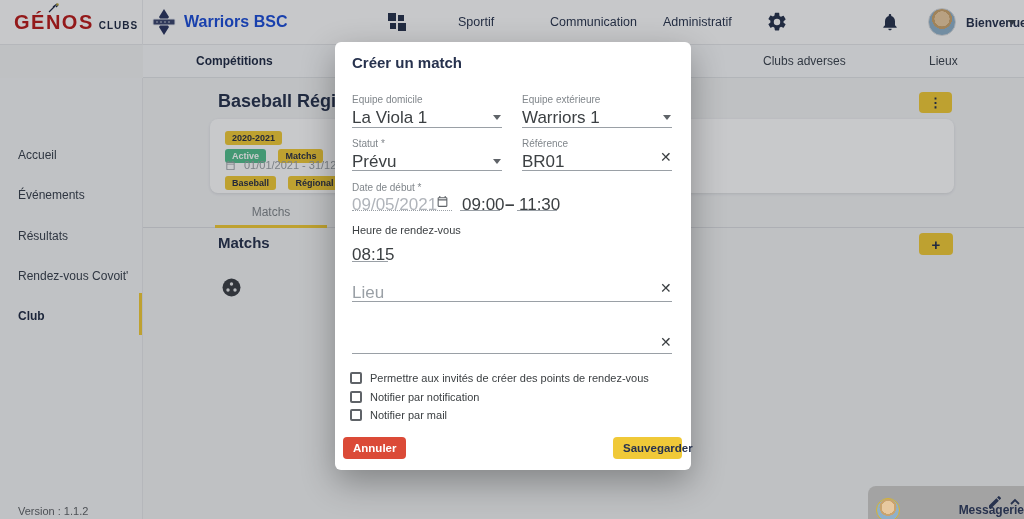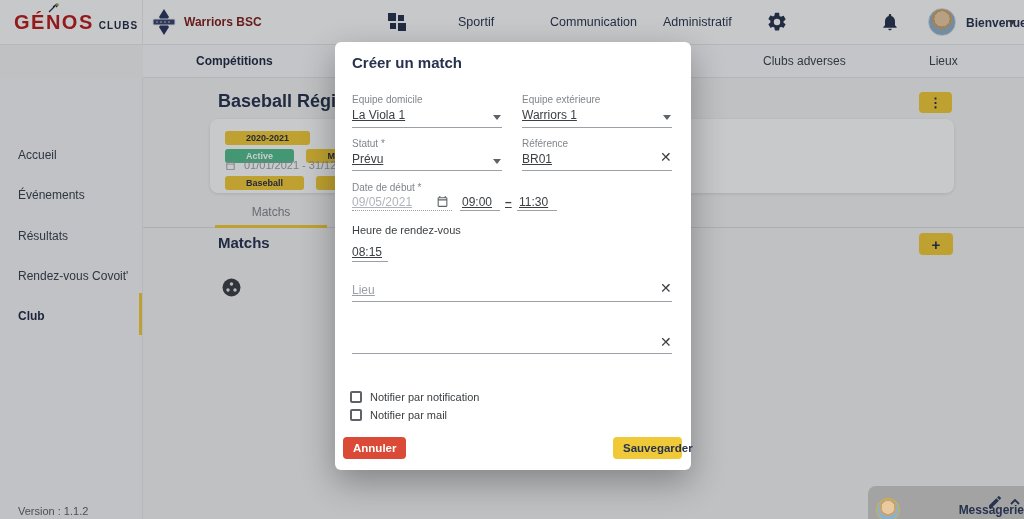--- a/index.html
+++ b/index.html
@@ -8,21 +8,21 @@
   .app { position:relative; width:1024px; height:519px; background:#f1f2f4; }
 
   
   .topbar { position:absolute; left:0; top:0; width:1024px; height:45px; background:#fcfcfd; border-bottom:1px solid #e4e6ea; z-index:10; }
   .logo-box { position:absolute; left:0; top:0; width:143px; height:45px; border-right:1px solid #e8eaed; }
   .brand { position:absolute; left:14px; top:11px; display:flex; align-items:baseline; gap:5px; }
   .brand-main { font-size:20px; font-weight:800; letter-spacing:1.5px; color:#b91c1c; }
   .brand-sub { font-size:10px; font-weight:700; letter-spacing:1px; color:#1f2a44; }
   .brand-spark { position:absolute; left:34px; top:-8px; }
   .club-chip { position:absolute; left:152px; top:6px; display:flex; align-items:center; gap:8px; height:32px; }
-  .club-name { font-size:12px; font-weight:700; color:#7f1d1d; }
+  .club-name { font-size:16px; font-weight:700; color:#1d4ed8; }
   .grid-icon { position:absolute; left:388px; top:13px; width:18px; height:18px; }
   .top-link { position:absolute; top:15px; font-size:12.5px; color:#2b3650; cursor:pointer; }
   .gear-btn { position:absolute; left:766px; top:11px; width:22px; height:22px; }
   .bell-btn { position:absolute; left:880px; top:12px; width:20px; height:20px; }
   .avatar { width:28px; height:28px; border-radius:50%; background:radial-gradient(circle at 50% 38%, #e8c9a0 0 36%, #c9a36e 37% 48%, #8fb0c9 49% 100%); border:1px solid #d6d8dc; }
   .avatar.top { position:absolute; left:928px; top:8px; }
   .welcome { position:absolute; left:966px; top:16px; font-size:12px; font-weight:700; color:#27324e; }
   .caret-down { display:inline-block; width:0; height:0; border-left:4px solid transparent; border-right:4px solid transparent; border-top:5px solid #3c4450; }
   .welcome-caret { position:absolute; left:1008px; top:20px; }
 
@@ -38,38 +38,38 @@
   .side-indicator { position:absolute; right:0; top:215px; width:3px; height:42px; background:#f0c938; }
   .version { position:absolute; left:18px; top:427px; font-size:11px; color:#5f6368; }
 
   
   .content { position:absolute; left:143px; top:78px; width:881px; height:441px; }
   .page-title { position:absolute; left:75px; top:13px; font-size:18px; font-weight:800; color:#27324e; white-space:nowrap; }
   .yellow-btn { position:absolute; background:#f0c938; border:none; border-radius:4px; color:#27324e; font-weight:800; cursor:pointer; display:flex; align-items:center; justify-content:center; }
   .dots-btn { left:776px; top:14px; width:33px; height:21px; font-size:13px; }
   .plus-btn { left:776px; top:155px; width:34px; height:22px; font-size:15px; }
   .comp-card { position:absolute; left:67px; top:41px; width:744px; height:74px; background:#fdfdfe; border-radius:8px; box-shadow:0 1px 3px rgba(40,50,70,.12); }
-  .badge { display:inline-block; font-size:9px; font-weight:700; color:#2b3045; background:#f0c938; border-radius:3px; padding:2px 21px; margin-right:8px; }
+  .badge { display:inline-block; font-size:9px; font-weight:700; color:#2b3045; background:#f0c938; border-radius:3px; padding:2px 7px; margin-right:8px; }
   .badge.green { background:#52be8e; color:#ffffff; }
   .badge-row { position:absolute; left:15px; white-space:nowrap; }
   .date-row { position:absolute; left:15px; top:40px; display:flex; align-items:center; gap:8px; font-size:11px; color:#9aa0a6; white-space:nowrap; }
   .tab-line { position:absolute; left:0; top:149px; width:881px; height:1px; background:#dadce0; }
   .tab-indicator { position:absolute; left:72px; top:147px; width:112px; height:3px; background:#f0c938; }
   .tab-label { position:absolute; left:72px; top:127px; width:112px; text-align:center; font-size:12px; color:#80868b; cursor:pointer; }
   .section-title { position:absolute; left:75px; top:156px; font-size:15px; font-weight:800; color:#27324e; }
   .spinner-icon { position:absolute; left:79px; top:200px; width:19px; height:19px; }
 
   
   .overlay { position:absolute; inset:0; background:rgba(15,18,24,.22); z-index:40; }
 
   
   .modal { position:absolute; left:335px; top:42px; width:356px; height:428px; background:#ffffff; border-radius:6px; box-shadow:0 12px 34px rgba(0,0,0,.32); z-index:50; font-size:13.5px;padding-left:8px; }
   .modal-title { position:absolute; left:17px; top:12px; font-size:15px; font-weight:700; color:#27324e; }
   .f-label { position:absolute; font-size:10px; color:#80868b; white-space:nowrap; }
-  .f-value { position:absolute; font-size:12px; color:#3c4043; white-space:nowrap;text-decoration:underline; }
+  .f-value { position:absolute; font-size:17px; color:#3c4043; white-space:nowrap; }
   .f-value.placeholder { color:#9aa0a6; }
   .f-value.muted { color:#b0b4ba; }
   .f-line { position:absolute; height:1px; background:#9aa0a6; }
   .f-line.dotted { height:0; border-bottom:1px dotted #9aa0a6; background:none; }
   .sel-caret { position:absolute; width:0; height:0; border-left:4px solid transparent; border-right:4px solid transparent; border-top:5px solid #5f6368; cursor:pointer; }
   .clear-x { position:absolute; font-size:14px; color:#3c4043; cursor:pointer; line-height:1; }
   .cal-icon { position:absolute; cursor:pointer; }
   .or-label { position:absolute; left:0; width:356px; text-align:center; font-size:11px; font-weight:700; color:#3c4043; }
   .cb-row { position:absolute; left:15px; display:flex; align-items:center; gap:8px; cursor:pointer; }
   .cb-box { width:12px; height:12px; border:2px solid #5f6368; border-radius:2px; background:#fff; }
@@ -250,20 +250,24 @@
     <div class="f-line" style="left:17px; top:219px; width:36px;"></div>
 
     <span class="f-value placeholder" style="left:17px; top:241px;">Lieu</span>
     <span class="clear-x" style="left:325px; top:239px;">✕</span>
     <div class="f-line" style="left:17px; top:259px; width:320px;"></div>
 
 
     <span class="clear-x" style="left:325px; top:293px;">✕</span>
     <div class="f-line" style="left:17px; top:311px; width:320px;"></div>
 
+    <div class="cb-row" style="top:330px;">
+      <span class="cb-box"></span>
+      <span class="cb-label">Permettre aux invités de créer des points de rendez-vous</span>
+    </div>
     <div class="cb-row" style="top:349px;">
       <span class="cb-box"></span>
       <span class="cb-label">Notifier par notification</span>
     </div>
     <div class="cb-row" style="top:367px;">
       <span class="cb-box"></span>
       <span class="cb-label">Notifier par mail</span>
     </div>
 
     <button class="btn btn-cancel">Annuler</button>

